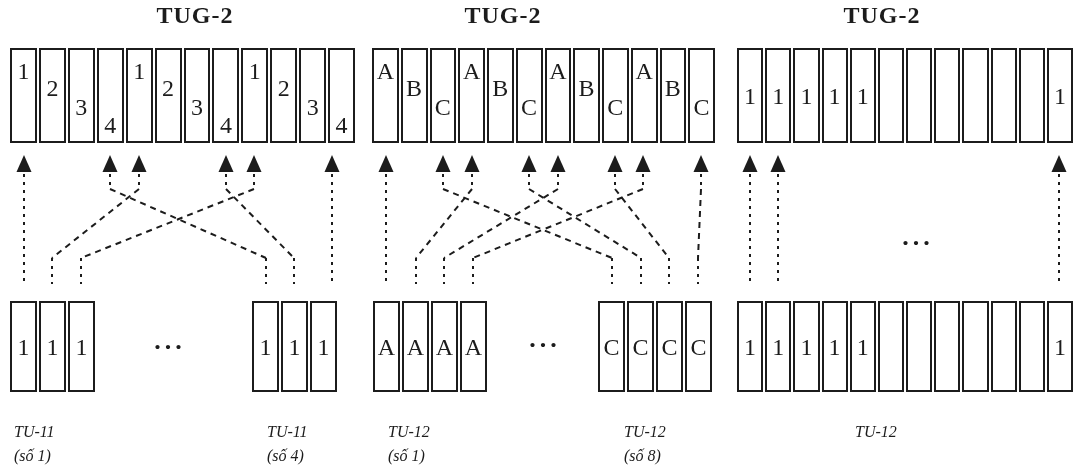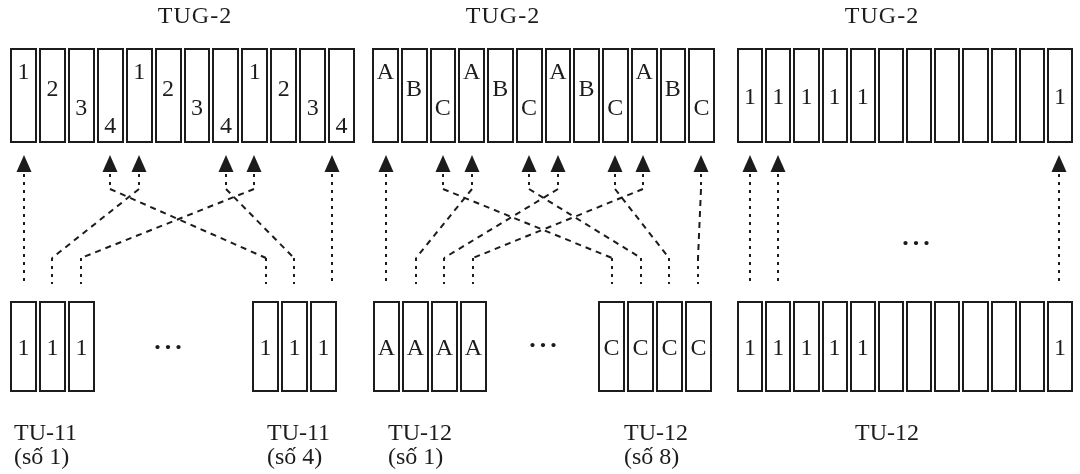--- a/index.html
+++ b/index.html
@@ -3,40 +3,40 @@
 <meta charset="utf-8">
 <style>
   html,body{margin:0;padding:0;background:#ffffff;}
   .canvas{
     position:relative;width:1080px;height:474px;background:#ffffff;overflow:hidden;
     font-family:"Liberation Serif","DejaVu Serif",serif;color:#1c1c1c;
   }
   #arrow-layer{position:absolute;left:0;top:0;width:1080px;height:474px;pointer-events:none;}
   .title{
     position:absolute;top:2px;width:120px;text-align:center;
-    font-size:24px;font-weight:normal;letter-spacing:1px;white-space:nowrap;
+    font-size:24px;font-weight:bold;letter-spacing:1px;white-space:nowrap;
   }
   .tugbox{
     position:absolute;display:flex;gap:2px;box-sizing:border-box;
   }
   .cell{
     flex:1 1 0;box-sizing:border-box;background:#ffffff;border:2px solid #1c1c1c;
     display:flex;justify-content:center;align-items:flex-start;
     font-size:24px;line-height:1;overflow:hidden;
   }
   .cell.lv0{padding-top:9px;}
   .cell.lv1{padding-top:26px;}
   .cell.lv2{padding-top:45px;}
   .cell.lv3{padding-top:63px;}
   .cell.lvc{align-items:center;padding-top:0;}
   .dots{
     position:absolute;width:64px;text-align:center;
     font-size:26px;font-weight:bold;letter-spacing:4px;line-height:26px;
   }
-  .tu-label{position:absolute;font-size:24px;line-height:24px;white-space:nowrap;}
+  .tu-label{position:absolute;font-size:16px;line-height:24px;white-space:nowrap;font-style:italic;}
   .tu-label .name{display:block;}
   .tu-label .sub{display:block;}
   .tu-label.indent-name .name{padding-left:15px;}
 </style>
 </head>
 <body>
 
 <div class="canvas">
 
   <svg id="arrow-layer" viewBox="0 0 1080 474" xmlns="http://www.w3.org/2000/svg">

